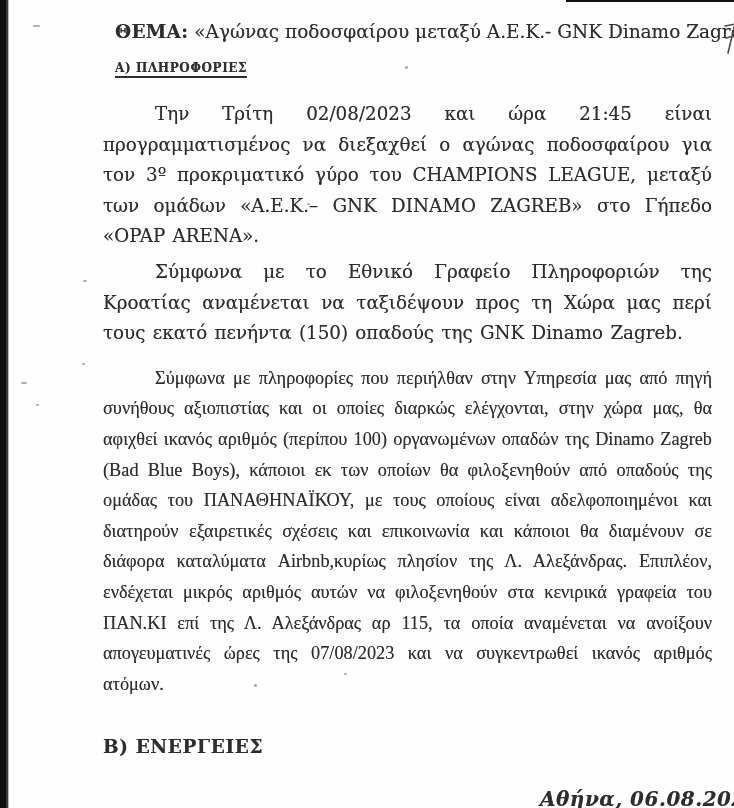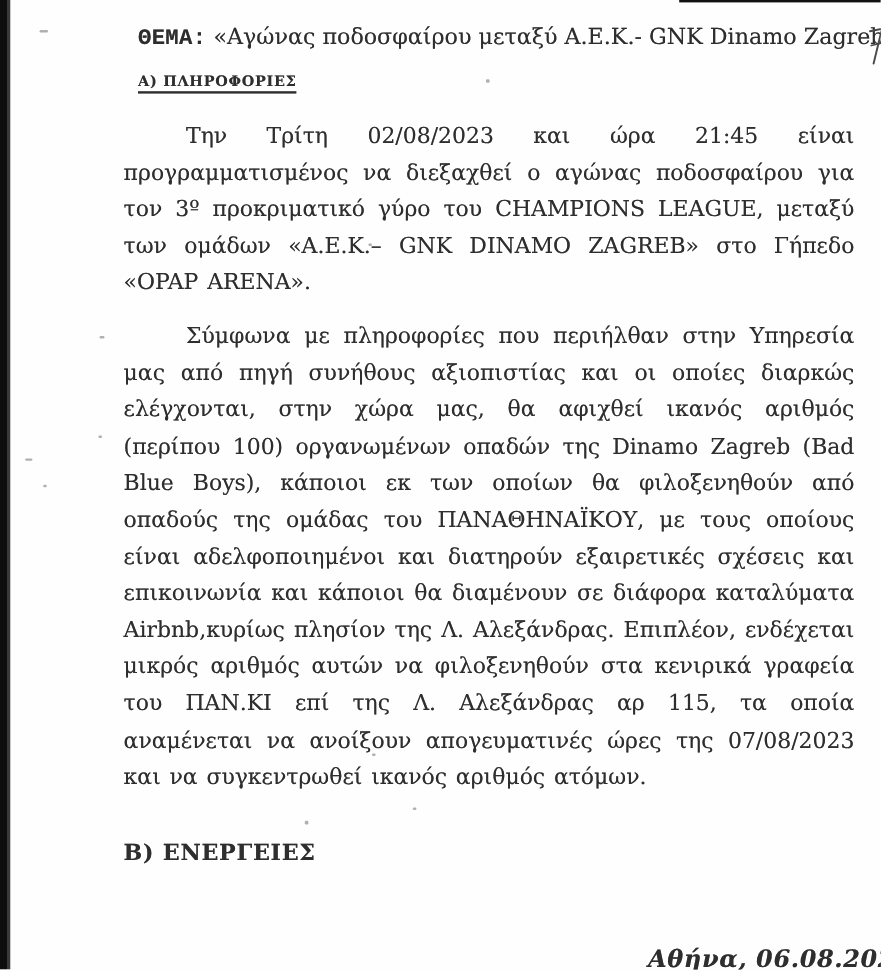--- a/index.html
+++ b/index.html
@@ -32,21 +32,21 @@
     font-weight: bold;
     font-size: 16.5px;
     letter-spacing: 0.4px;
     white-space: nowrap;
   }
   .subject-line {
     position: absolute; top: 21px; left: 115px; right: 30px;
     font-size: 18.5px;
     white-space: nowrap;
   }
-  .subject-label { font-weight: bold; letter-spacing: 0.3px; font-family: Liberation Mono, monospace; }
+  .subject-label { font-weight: bold; letter-spacing: 0.3px; }
   
   .pen-mark {
     position: absolute; top: 22px; right: -3px;
     width: 14px; height: 34px;
     overflow: visible;
   }
   .heading-a {
     position: absolute; top: 61px; left: 115px;
     font-weight: bold;
     font-size: 12px;
@@ -59,21 +59,21 @@
   }
   .body-text p {
     margin: 0;
     text-align: justify;
     text-indent: 52px;
     font-size: 18.3px;
     line-height: 30.6px;
     word-spacing: 1.5px;
   }
   .p2 { margin-top: 5px !important; }
-  .p3 { margin-top: 14px !important; }
+  .p3 { margin-top: 14px !important; font-family: Liberation Serif, serif; }
   .heading-b {
     margin-top: 37px;
     font-weight: bold;
     font-size: 18.5px;
     letter-spacing: 0.6px;
   }
   .date-line {
     position: absolute; top: 787px; left: 540px;
     font-weight: bold;
     font-style: italic;
@@ -105,20 +105,21 @@
     <svg width="14" height="34" viewBox="0 0 14 34">
       <path d="M2 4 L12 2 L5 31" fill="none" stroke="#4a4a4a" stroke-width="1.6" stroke-linecap="round"></path>
       <path d="M3 16 L11 14" fill="none" stroke="#4a4a4a" stroke-width="1.3" stroke-linecap="round"></path>
     </svg>
   </div>
 
   <div class="heading-a">Α) ΠΛΗΡΟΦΟΡΙΕΣ</div>
 
   <div class="body-text">
     <p class="p1">Την Τρίτη 02/08/2023 και ώρα 21:45 είναι προγραμματισμένος να διεξαχθεί ο αγώνας ποδοσφαίρου για τον 3º προκριματικό γύρο του CHAMPIONS LEAGUE, μεταξύ των ομάδων «Α.Ε.Κ.– GNK DINAMO ZAGREB» στο Γήπεδο «OPAP ARENA».</p>
+    <p class="p2">Σύμφωνα με το Εθνικό Γραφείο Πληροφοριών της Κροατίας αναμένεται να ταξιδέψουν προς τη Χώρα μας περί τους εκατό πενήντα (150) οπαδούς της GNK Dinamo Zagreb.</p>
     <p class="p3">Σύμφωνα με πληροφορίες που περιήλθαν στην Υπηρεσία μας από πηγή συνήθους αξιοπιστίας και οι οποίες διαρκώς ελέγχονται, στην χώρα μας, θα αφιχθεί ικανός αριθμός (περίπου 100) οργανωμένων οπαδών της Dinamo Zagreb (Bad Blue Boys), κάποιοι εκ των οποίων θα φιλοξενηθούν από οπαδούς της ομάδας του ΠΑΝΑΘΗΝΑΪΚΟΥ, με τους οποίους είναι αδελφοποιημένοι και διατηρούν εξαιρετικές σχέσεις και επικοινωνία και κάποιοι θα διαμένουν σε διάφορα καταλύματα Airbnb,κυρίως πλησίον της Λ. Αλεξάνδρας. Επιπλέον, ενδέχεται μικρός αριθμός αυτών να φιλοξενηθούν στα κενιρικά γραφεία του ΠΑΝ.ΚΙ επί της Λ. Αλεξάνδρας αρ 115, τα οποία αναμένεται να ανοίξουν απογευματινές ώρες της 07/08/2023 και να συγκεντρωθεί ικανός αριθμός ατόμων.</p>
 
     <div class="heading-b">Β) ΕΝΕΡΓΕΙΕΣ</div>
 
   </div>
 
   <div class="date-line">Αθήνα, 06.08.2023</div>
 
   <div class="speck" style="left:33px; top:25px; width:7px; height:2px;"></div>
   <div class="speck" style="left:405px; top:66px; width:3px; height:3px;"></div>

